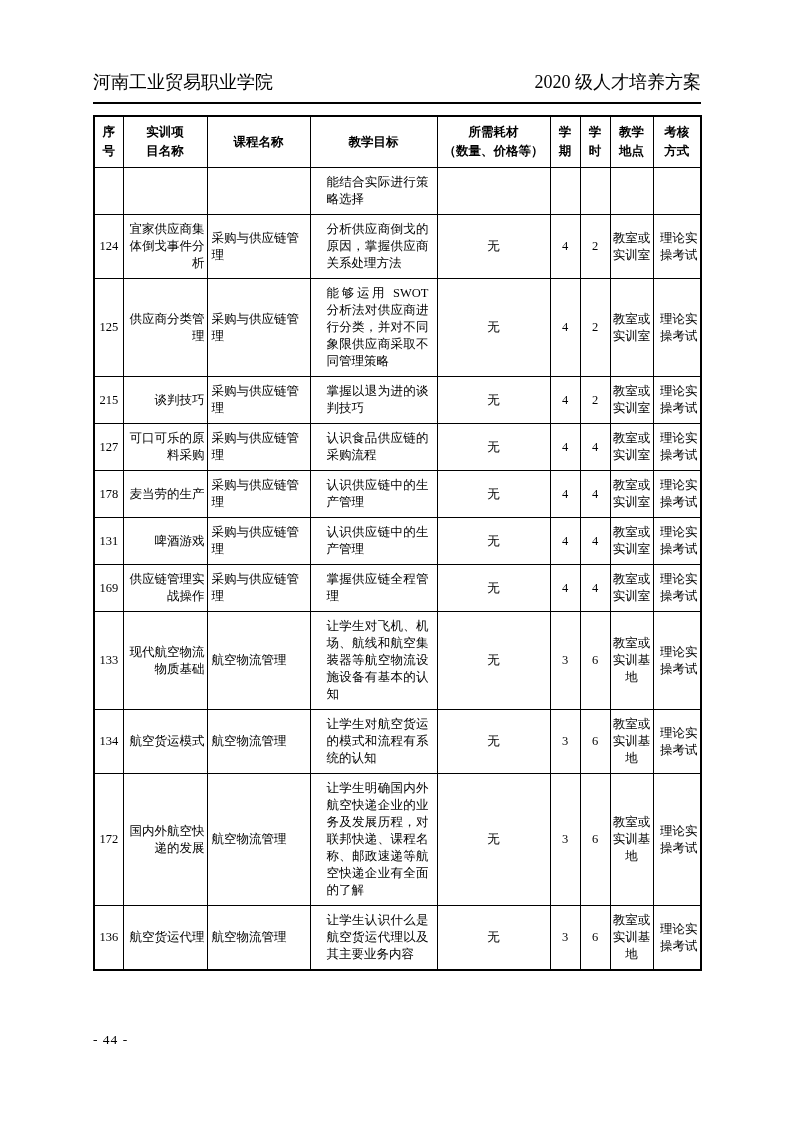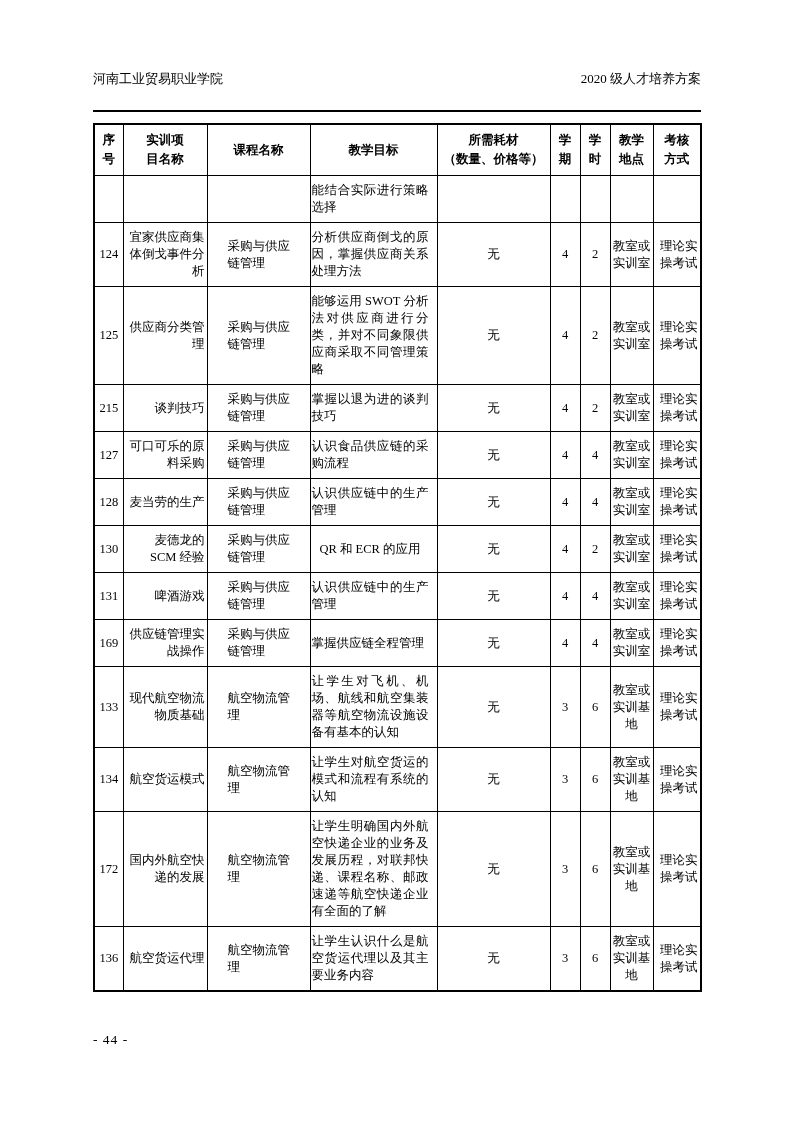--- a/index.html
+++ b/index.html
@@ -21,22 +21,22 @@
   .content {
     position: absolute;
     left: 93px;
     top: 70px;
     width: 608px;
   }
   .page-header {
     display: flex;
     justify-content: space-between;
     align-items: flex-end;
-    font-size: 13px;
-    padding-bottom: 22px;
+    font-size: 18px;
+    padding-bottom: 8px;
     border-bottom: 2px solid #000;
   }
   .doc-table {
     margin-top: 11px;
     width: 608px;
     border-collapse: collapse;
     table-layout: fixed;
     border: 2px solid #000;
   }
   .doc-table th, .doc-table td {
@@ -64,22 +64,22 @@
   col.col-project    { width: 84px; }
   col.col-course     { width: 103px; }
   col.col-objective  { width: 127px; }
   col.col-materials  { width: 113px; }
   col.col-semester   { width: 30px; }
   col.col-hours      { width: 30px; }
   col.col-location   { width: 43px; }
   col.col-assessment { width: 48px; }
 
   td.col-project   { text-align: right; padding-left: 2px; padding-right: 2px; }
-  td.col-course    { text-align: left; padding-left: 20px; padding-right: 8px; }
-  td.col-objective { text-align: justify; padding-left: 1px; padding-right: 8px; }
+  td.col-course    { text-align: left; padding-left: 4px; padding-right: 8px; }
+  td.col-objective { text-align: justify; padding-left: 16px; padding-right: 8px; }
   td.col-location  { padding-left: 1px; padding-right: 1px; }
   td.col-assessment{ padding-left: 6px; padding-right: 2px; }
 
   .page-footer {
     position: absolute;
     left: 93px;
     top: 1032px;
     font-size: 13.5px;
     letter-spacing: 1px;
   }
@@ -175,38 +175,27 @@
             <td class="col-project">可口可乐的原料采购</td>
             <td class="col-course">采购与供应链管理</td>
             <td class="col-objective">认识食品供应链的采购流程</td>
             <td class="col-materials">无</td>
             <td class="col-semester">4</td>
             <td class="col-hours">4</td>
             <td class="col-location">教室或实训室</td>
             <td class="col-assessment">理论实操考试</td>
           </tr>
           <tr>
-            <td class="col-no">128</td>
+            <td class="col-no">178</td>
             <td class="col-project">麦当劳的生产</td>
             <td class="col-course">采购与供应链管理</td>
             <td class="col-objective">认识供应链中的生产管理</td>
             <td class="col-materials">无</td>
             <td class="col-semester">4</td>
             <td class="col-hours">4</td>
-            <td class="col-location">教室或实训室</td>
-            <td class="col-assessment">理论实操考试</td>
-          </tr>
-          <tr>
-            <td class="col-no">130</td>
-            <td class="col-project">麦德龙的 SCM 经验</td>
-            <td class="col-course">采购与供应链管理</td>
-            <td class="col-objective" style="text-align: center;">QR 和 ECR 的应用</td>
-            <td class="col-materials">无</td>
-            <td class="col-semester">4</td>
-            <td class="col-hours">2</td>
             <td class="col-location">教室或实训室</td>
             <td class="col-assessment">理论实操考试</td>
           </tr>
           <tr>
             <td class="col-no">131</td>
             <td class="col-project">啤酒游戏</td>
             <td class="col-course">采购与供应链管理</td>
             <td class="col-objective">认识供应链中的生产管理</td>
             <td class="col-materials">无</td>
             <td class="col-semester">4</td>

